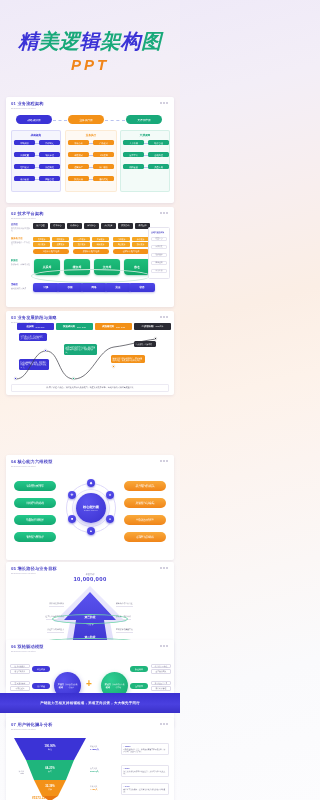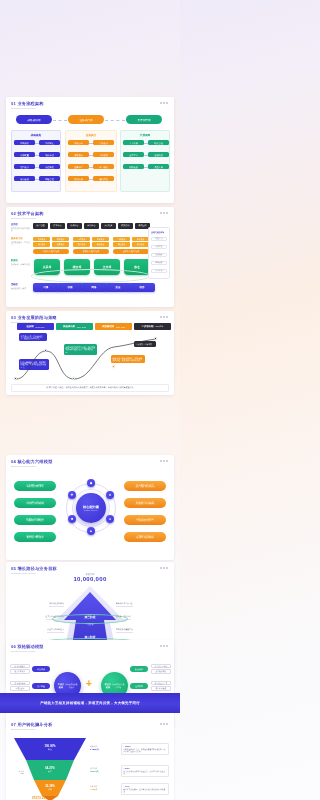--- a/index.html
+++ b/index.html
@@ -146,20 +146,24 @@
             font-size:1.75px; color:#76738c; line-height:1.4; padding:1.3px; width:48px; }
   .f-card b { color:#4b45c6; }
   .f-left { position:absolute; font-size:1.8px; color:#8b88a0; text-align:right; line-height:1.35;}
   .f-amt { position:absolute; font-size:3.2px; font-weight:bold; color:#f39118; }
 </style>
 </head>
 <body>
 
 <div class="page">
 
+  <div class="hero">
+    <div class="hero-title" id="heroTitle"><span style="color: rgb(59, 51, 214);">精</span><span style="color: rgb(25, 169, 122);">美</span><span style="color: rgb(25, 169, 122);">逻</span><span style="color: rgb(59, 51, 214);">辑</span><span style="color: rgb(25, 169, 122);">架</span><span style="color: rgb(59, 51, 214);">构</span><span style="color: rgb(25, 169, 122);">图</span></div>
+    <div class="hero-sub">PPT</div>
+  </div>
 
   <div class="card" id="s1">
     <div class="card-inner">
       <div class="sec-head">
         <div class="sec-title">01 业务流程架构</div>
         <div class="sec-sub">Business group section</div>
       </div>
       <div class="dots">
           <i></i>
           <i></i>

